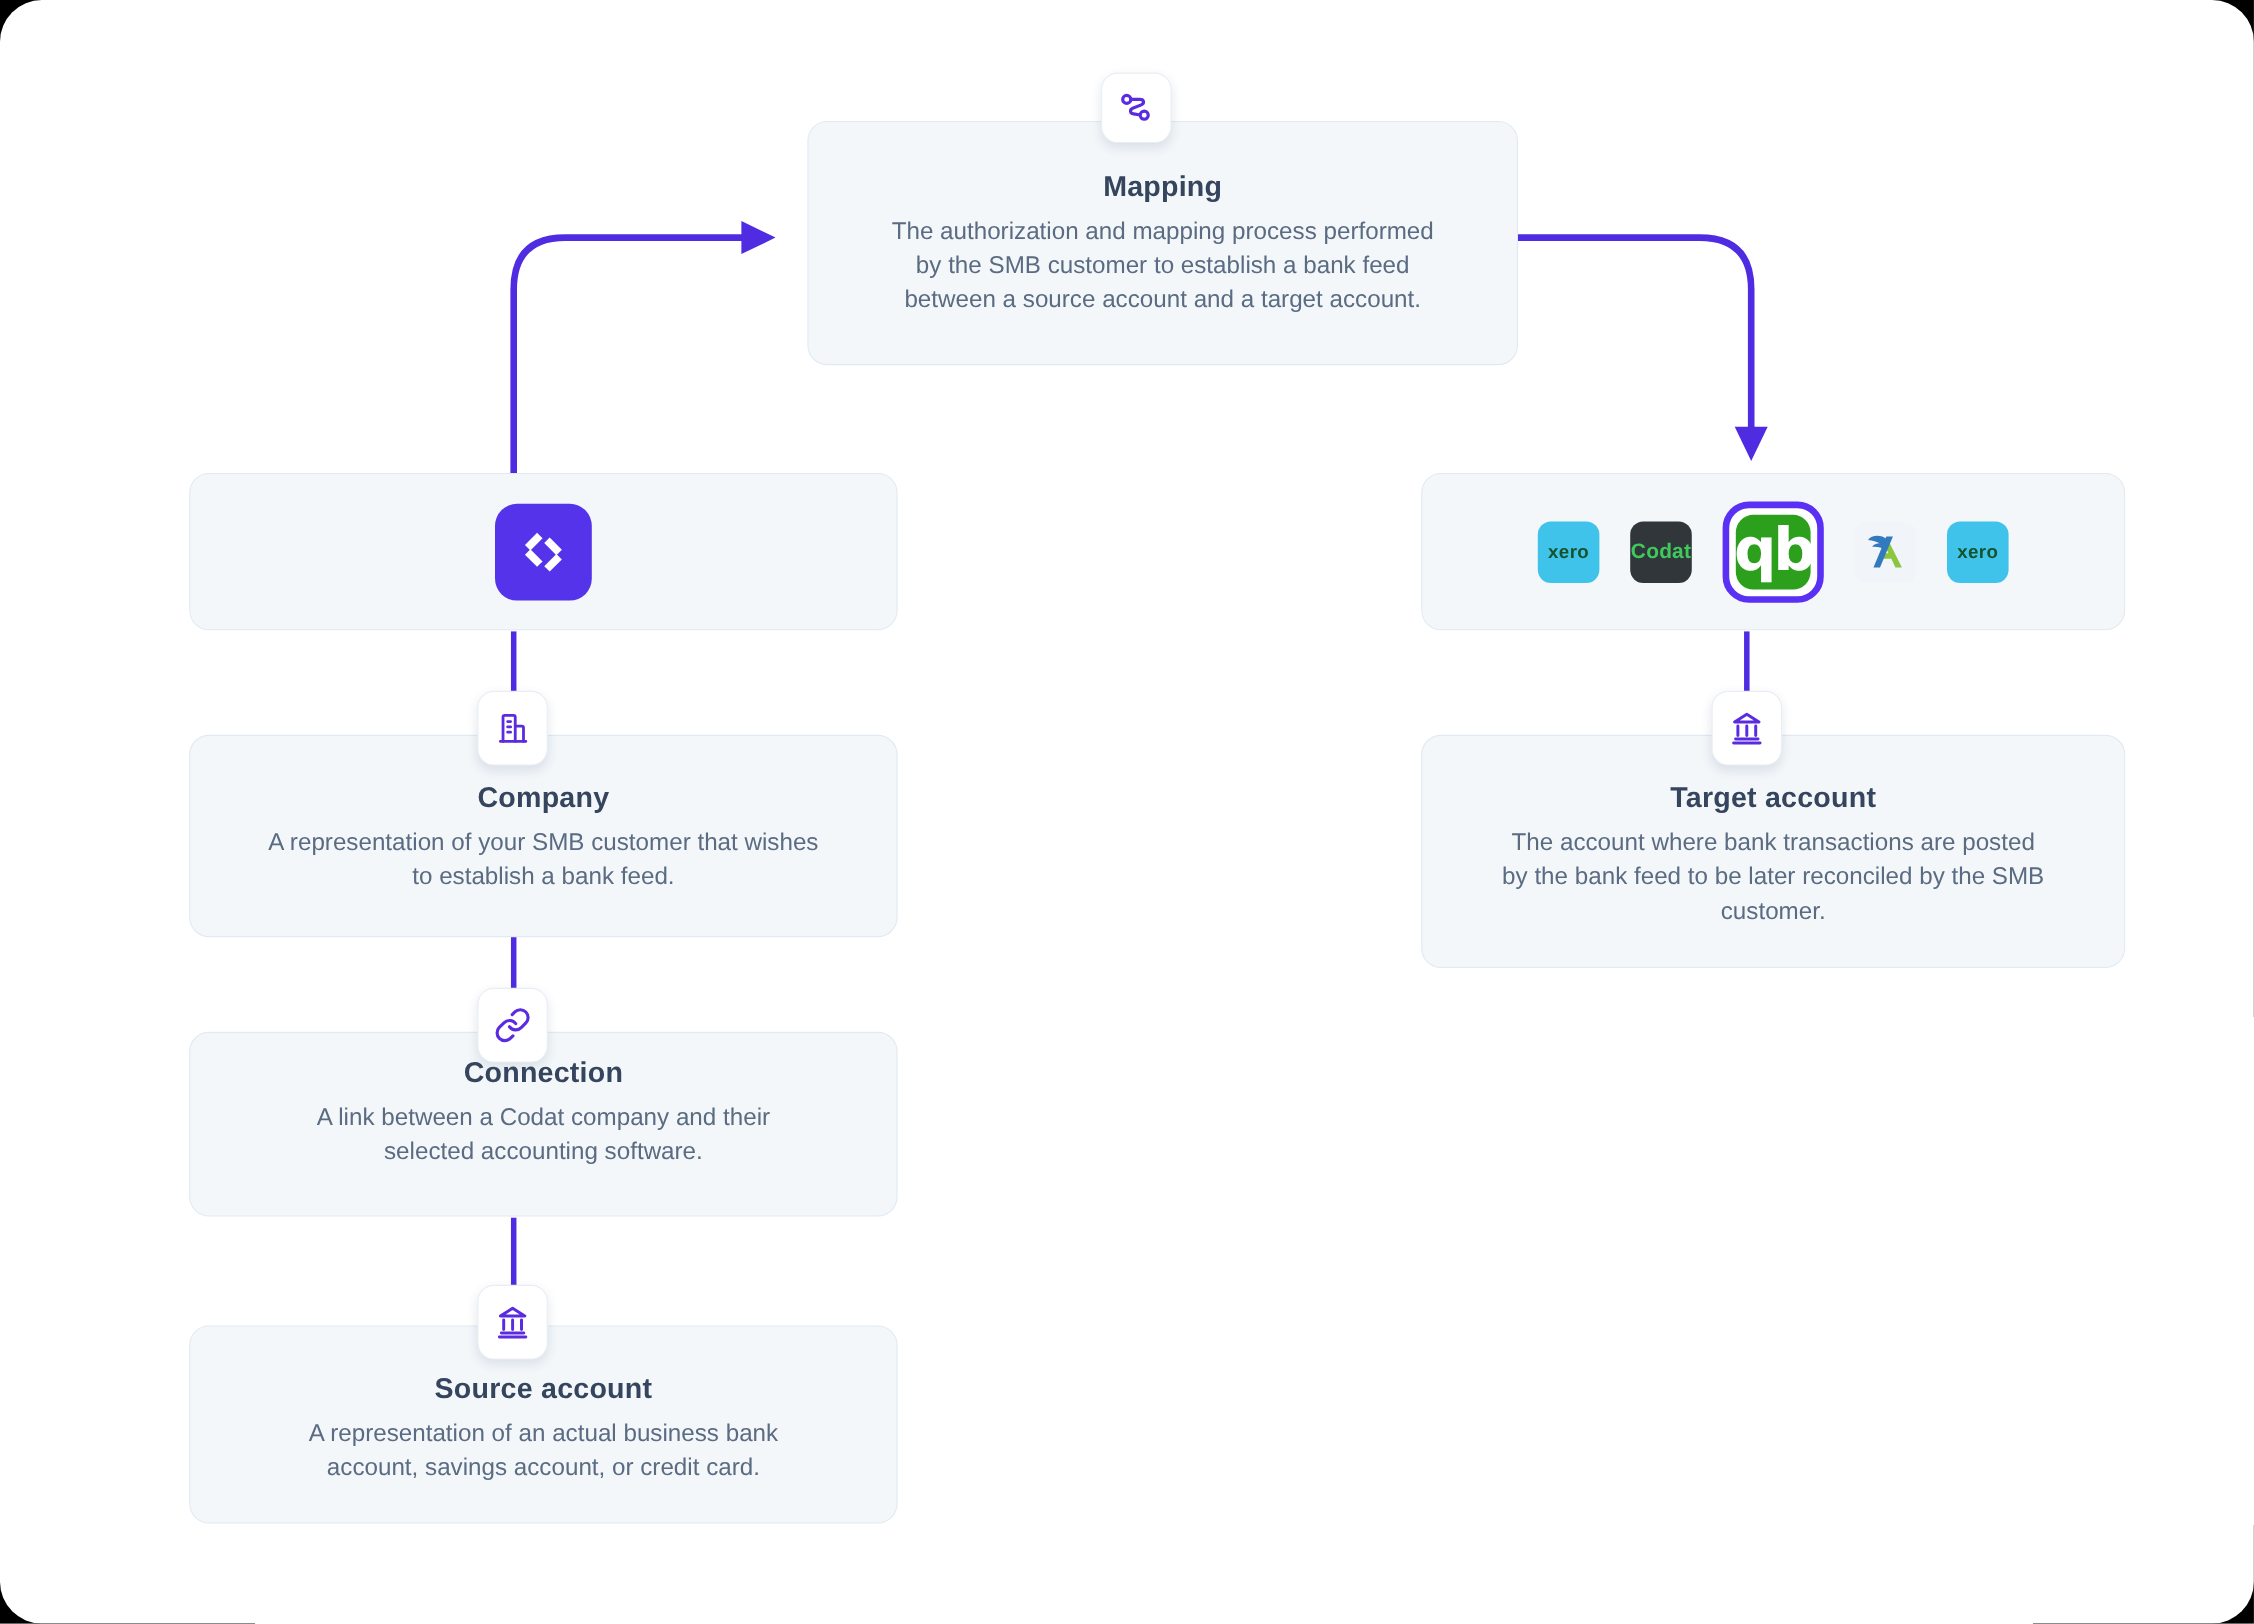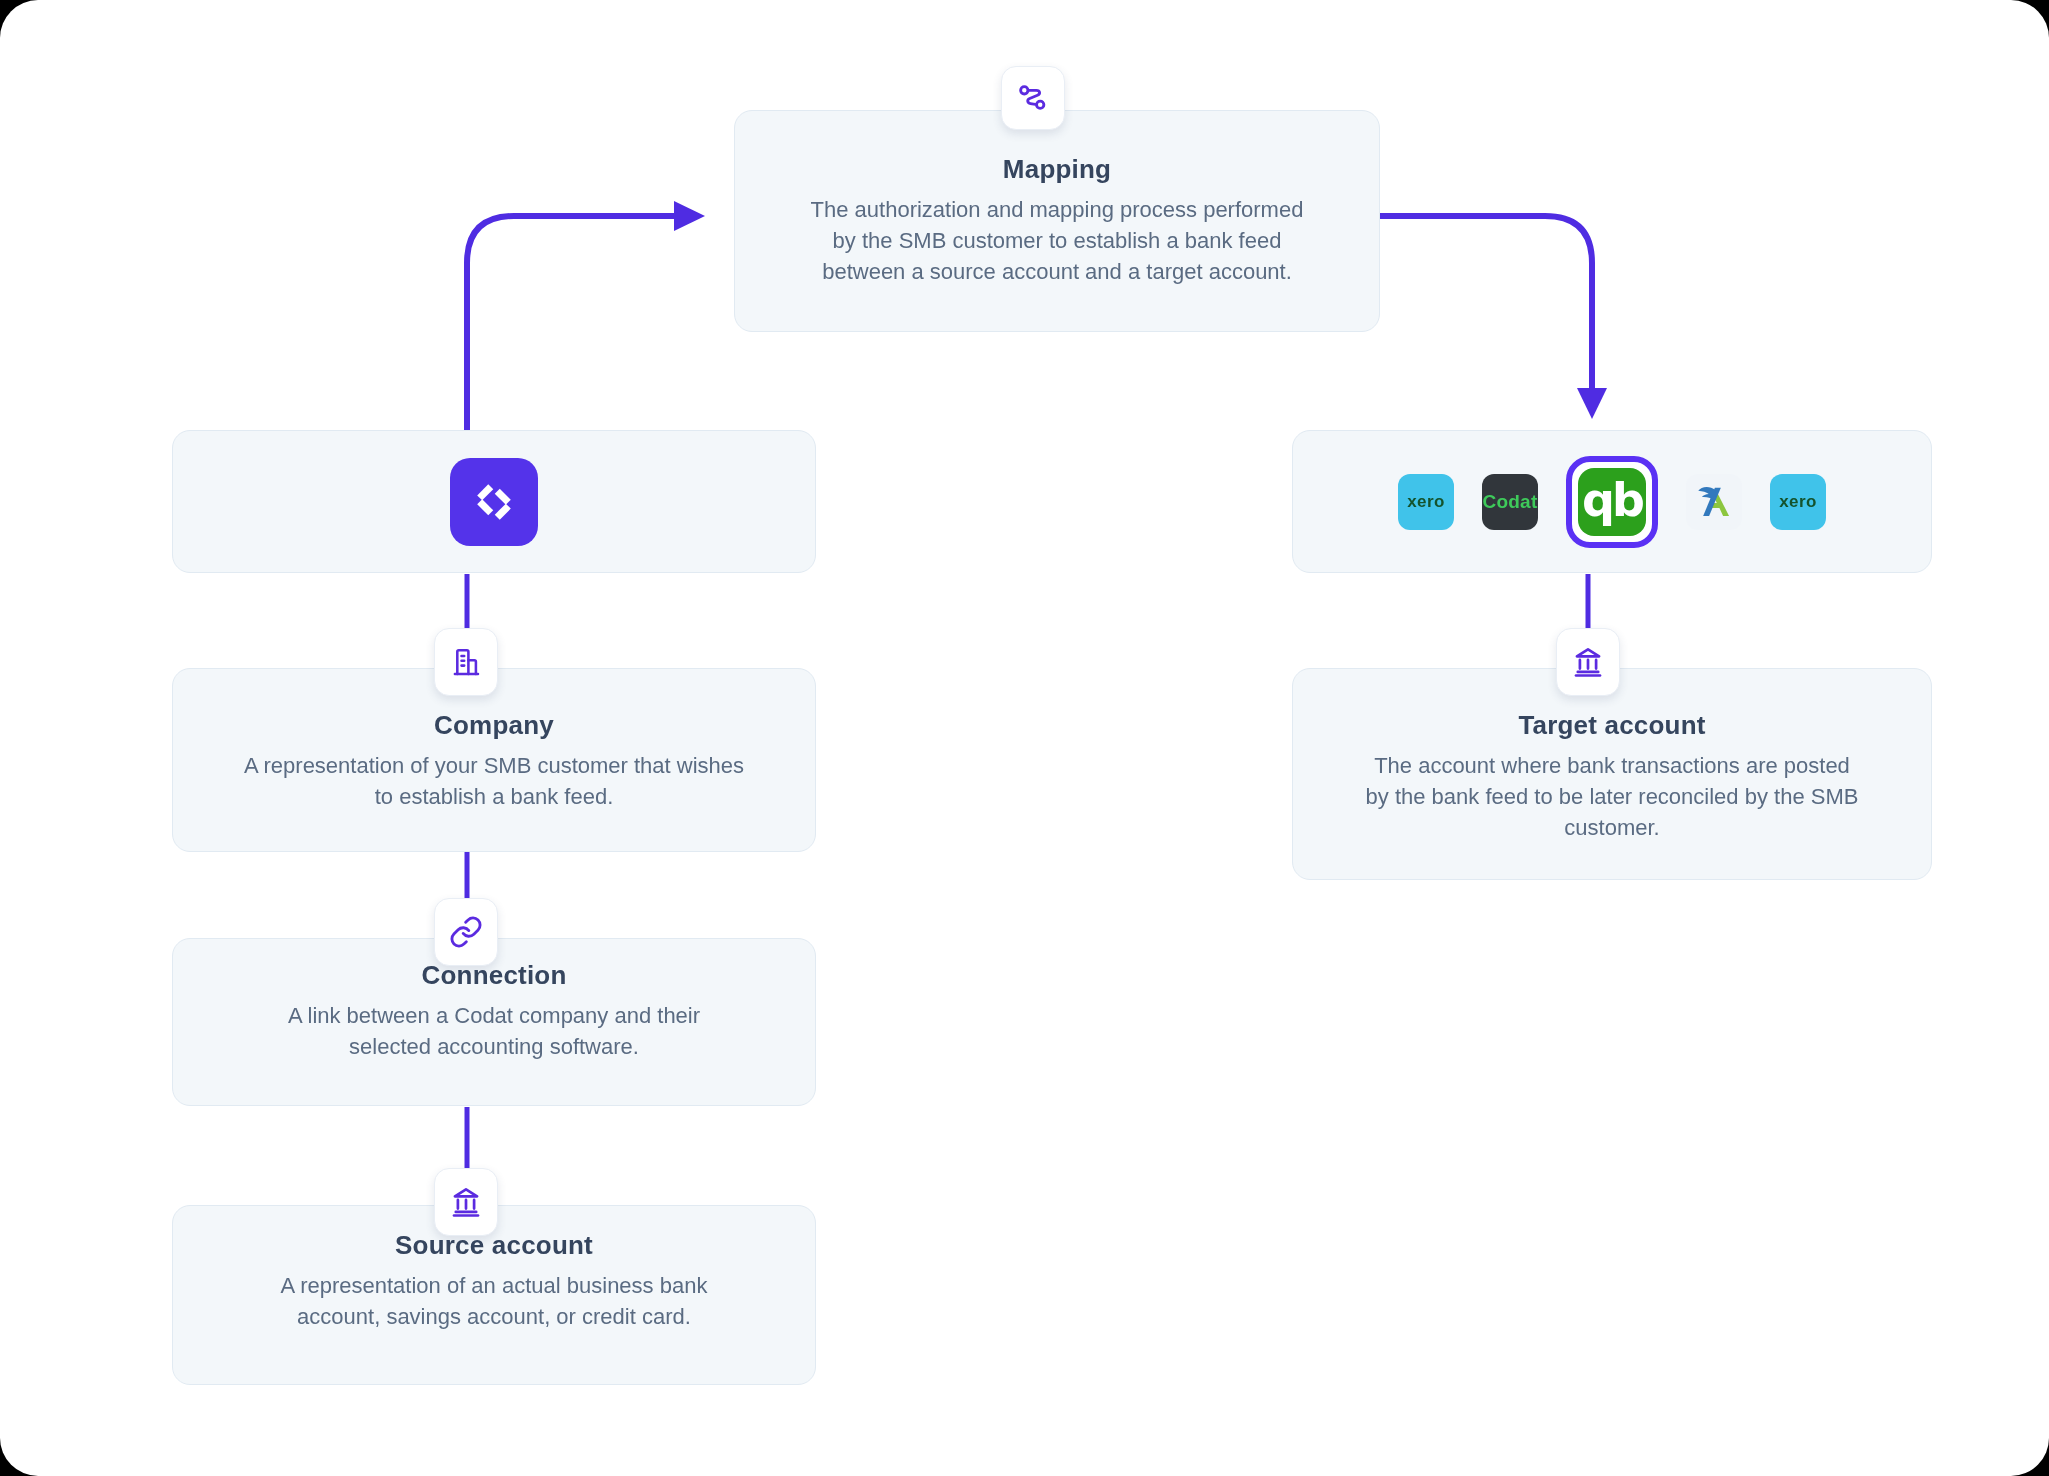--- a/index.html
+++ b/index.html
@@ -57,21 +57,21 @@
     margin:0 auto;
     font-size:22px;line-height:31px;
     color:var(--body-text);
     white-space:pre-line;
   }
   .card-mapping{left:710px;top:110px;width:646px;height:222px;padding-top:42px;}
   .card-codat{left:148px;top:430px;width:644px;height:143px;display:flex;align-items:center;justify-content:center;}
   .card-integrations{left:1268px;top:430px;width:640px;height:143px;display:flex;align-items:center;justify-content:center;gap:28px;}
   .card-company{left:148px;top:668px;width:644px;height:184px;padding-top:40px;}
   .card-connection{left:148px;top:938px;width:644px;height:168px;padding-top:20px;}
-  .card-source{left:148px;top:1205px;width:644px;height:180px;padding-top:23px;}
+  .card-source{left:148px;top:1205px;width:644px;height:180px;padding-top:40px;}
   .card-target{left:1268px;top:668px;width:640px;height:212px;padding-top:40px;}
   
   .badge{
     position:absolute;z-index:3;box-sizing:border-box;
     width:64px;height:68px;
     background:var(--badge-bg);
     border:1px solid var(--badge-border);
     border-radius:15px;
     box-shadow:0 4px 10px rgba(40,60,100,.12);
     display:flex;align-items:center;justify-content:center;
@@ -99,21 +99,21 @@
   .tile-sage{background:var(--sage-dark);}
   .tile-sage span{color:var(--sage-green);font-size:19px;font-weight:700;letter-spacing:.2px;}
   .qb-ring{
     width:92px;height:92px;border-radius:24px;box-sizing:border-box;
     background:#fff;border:6px solid var(--selected-ring);
     display:flex;align-items:center;justify-content:center;
     cursor:pointer;
   }
   .tile-qb{width:68px;height:68px;border-radius:16px;background:var(--qb-green);}
   .tile-qb span{
-    color:#fff;font-size:46px;font-weight:700;letter-spacing:-3px;
+    color:#fff;font-size:54px;font-weight:700;letter-spacing:-3px;
     font-family:"DejaVu Sans","Liberation Sans",sans-serif;
     transform:translateY(-2px);
   }
   .tile-freeagent{background:var(--freeagent-bg);}
 </style>
 </head>
 <body>
 
 <div id="canvas">
 

